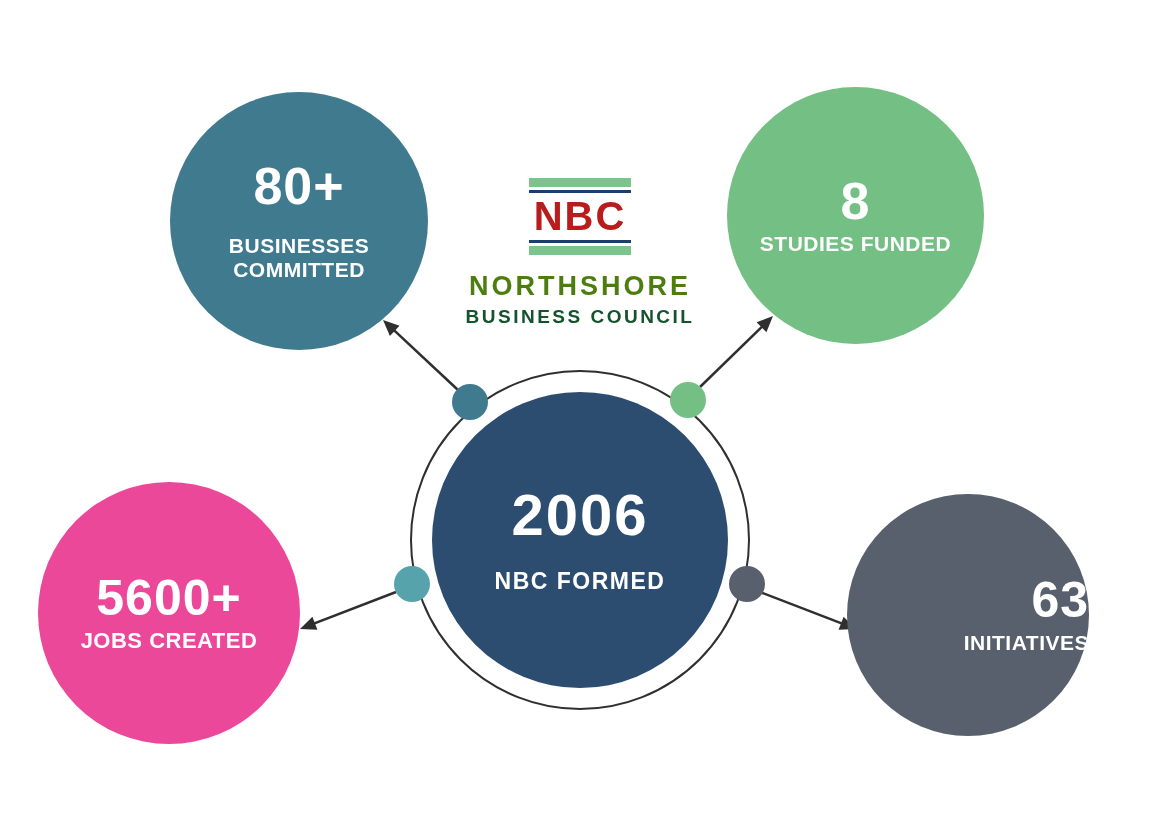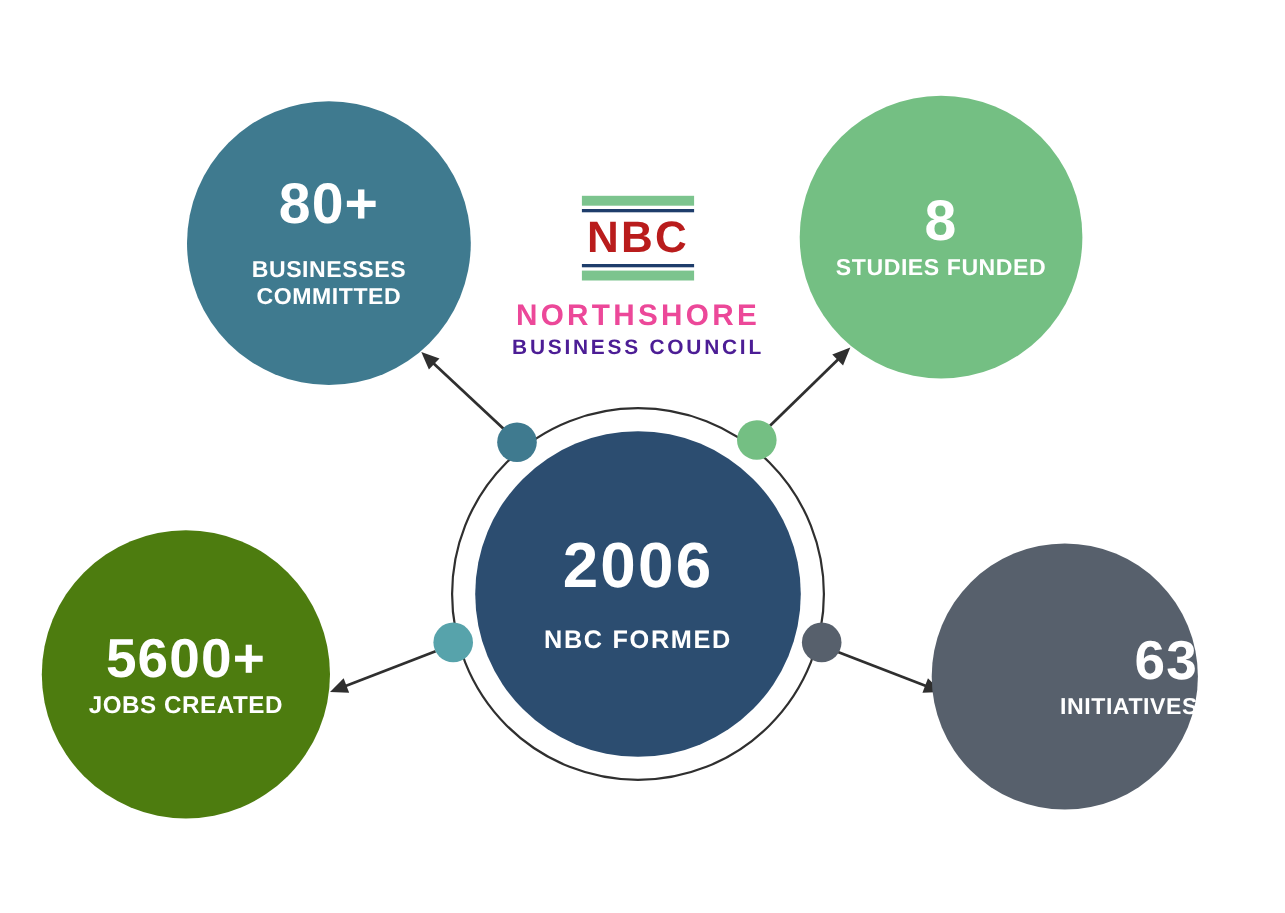--- a/index.html
+++ b/index.html
@@ -138,22 +138,22 @@
   <div class="logo">
     <div class="logo-badge">
       <div class="logo-bar green-bar" style="background: rgb(124, 196, 142);"></div>
       <div class="logo-gap"></div>
       <div class="logo-bar navy-bar" style="background: rgb(30, 61, 107);"></div>
       <div class="logo-acronym" style="color: #b91c1c;">NBC</div>
       <div class="logo-bar navy-bar" style="background: rgb(30, 61, 107);"></div>
       <div class="logo-gap"></div>
       <div class="logo-bar green-bar" style="background: rgb(124, 196, 142);"></div>
     </div>
-    <div class="logo-org1" style="color: #ec4899;">NORTHSHORE</div>
-    <div class="logo-org2" style="color: #4c1d95;">BUSINESS COUNCIL</div>
+    <div class="logo-org1" style="color: #4d7c0f;">NORTHSHORE</div>
+    <div class="logo-org2" style="color: #14532d;">BUSINESS COUNCIL</div>
   </div>
 
   <div class="center-ring" style="border-color: rgb(47, 47, 47);"></div>
   <div class="bubble center-bubble" style="background: rgb(44, 77, 112);">
     <div class="value">2006</div>
     <div class="label">NBC FORMED</div>
   </div>
 
   <div class="dot dot-tl" style="background: rgb(63, 122, 143);"></div>
   <div class="dot dot-tr" style="background: rgb(116, 191, 131);"></div>
@@ -163,21 +163,21 @@
   <div class="bubble node-top-left" style="background: rgb(63, 122, 143);">
     <div class="value">80+</div>
     <div class="label">BUSINESSES COMMITTED</div>
   </div>
 
   <div class="bubble node-top-right" style="background: rgb(116, 191, 131);">
     <div class="value">8</div>
     <div class="label">STUDIES FUNDED</div>
   </div>
 
-  <div class="bubble node-bottom-left" style="background: #4d7c0f;">
+  <div class="bubble node-bottom-left" style="background: #ec4899;">
     <div class="value">5600+</div>
     <div class="label">JOBS CREATED</div>
   </div>
 
   <div class="bubble node-bottom-right" style="background: rgb(87, 96, 108);">
     <div class="value">63</div>
     <div class="label">INITIATIVES</div>
   </div>
 
 </div>

